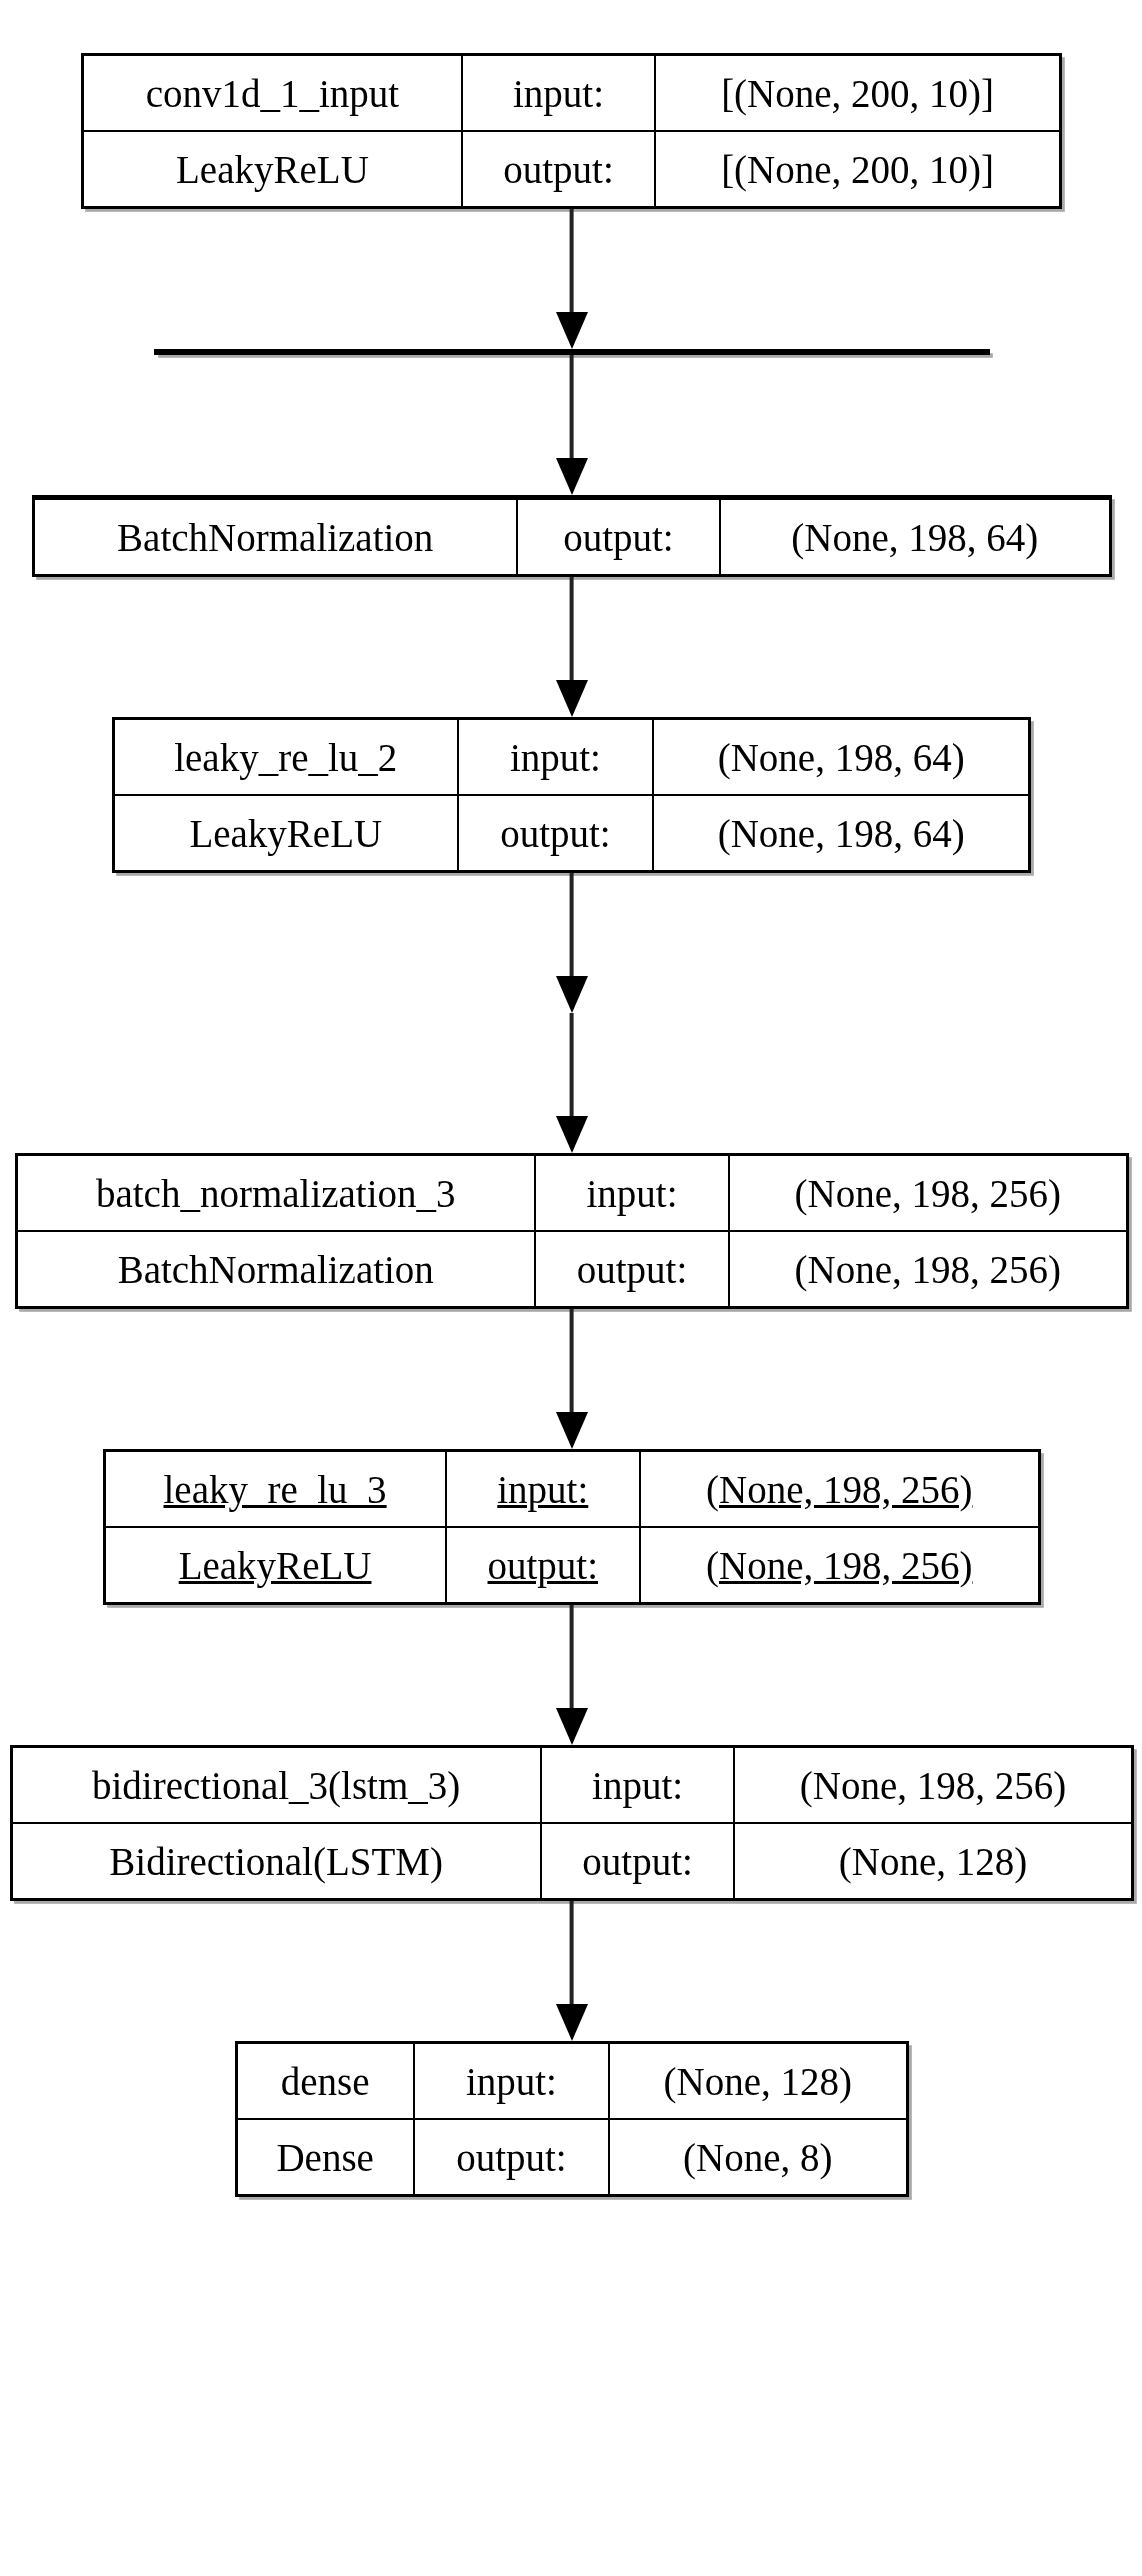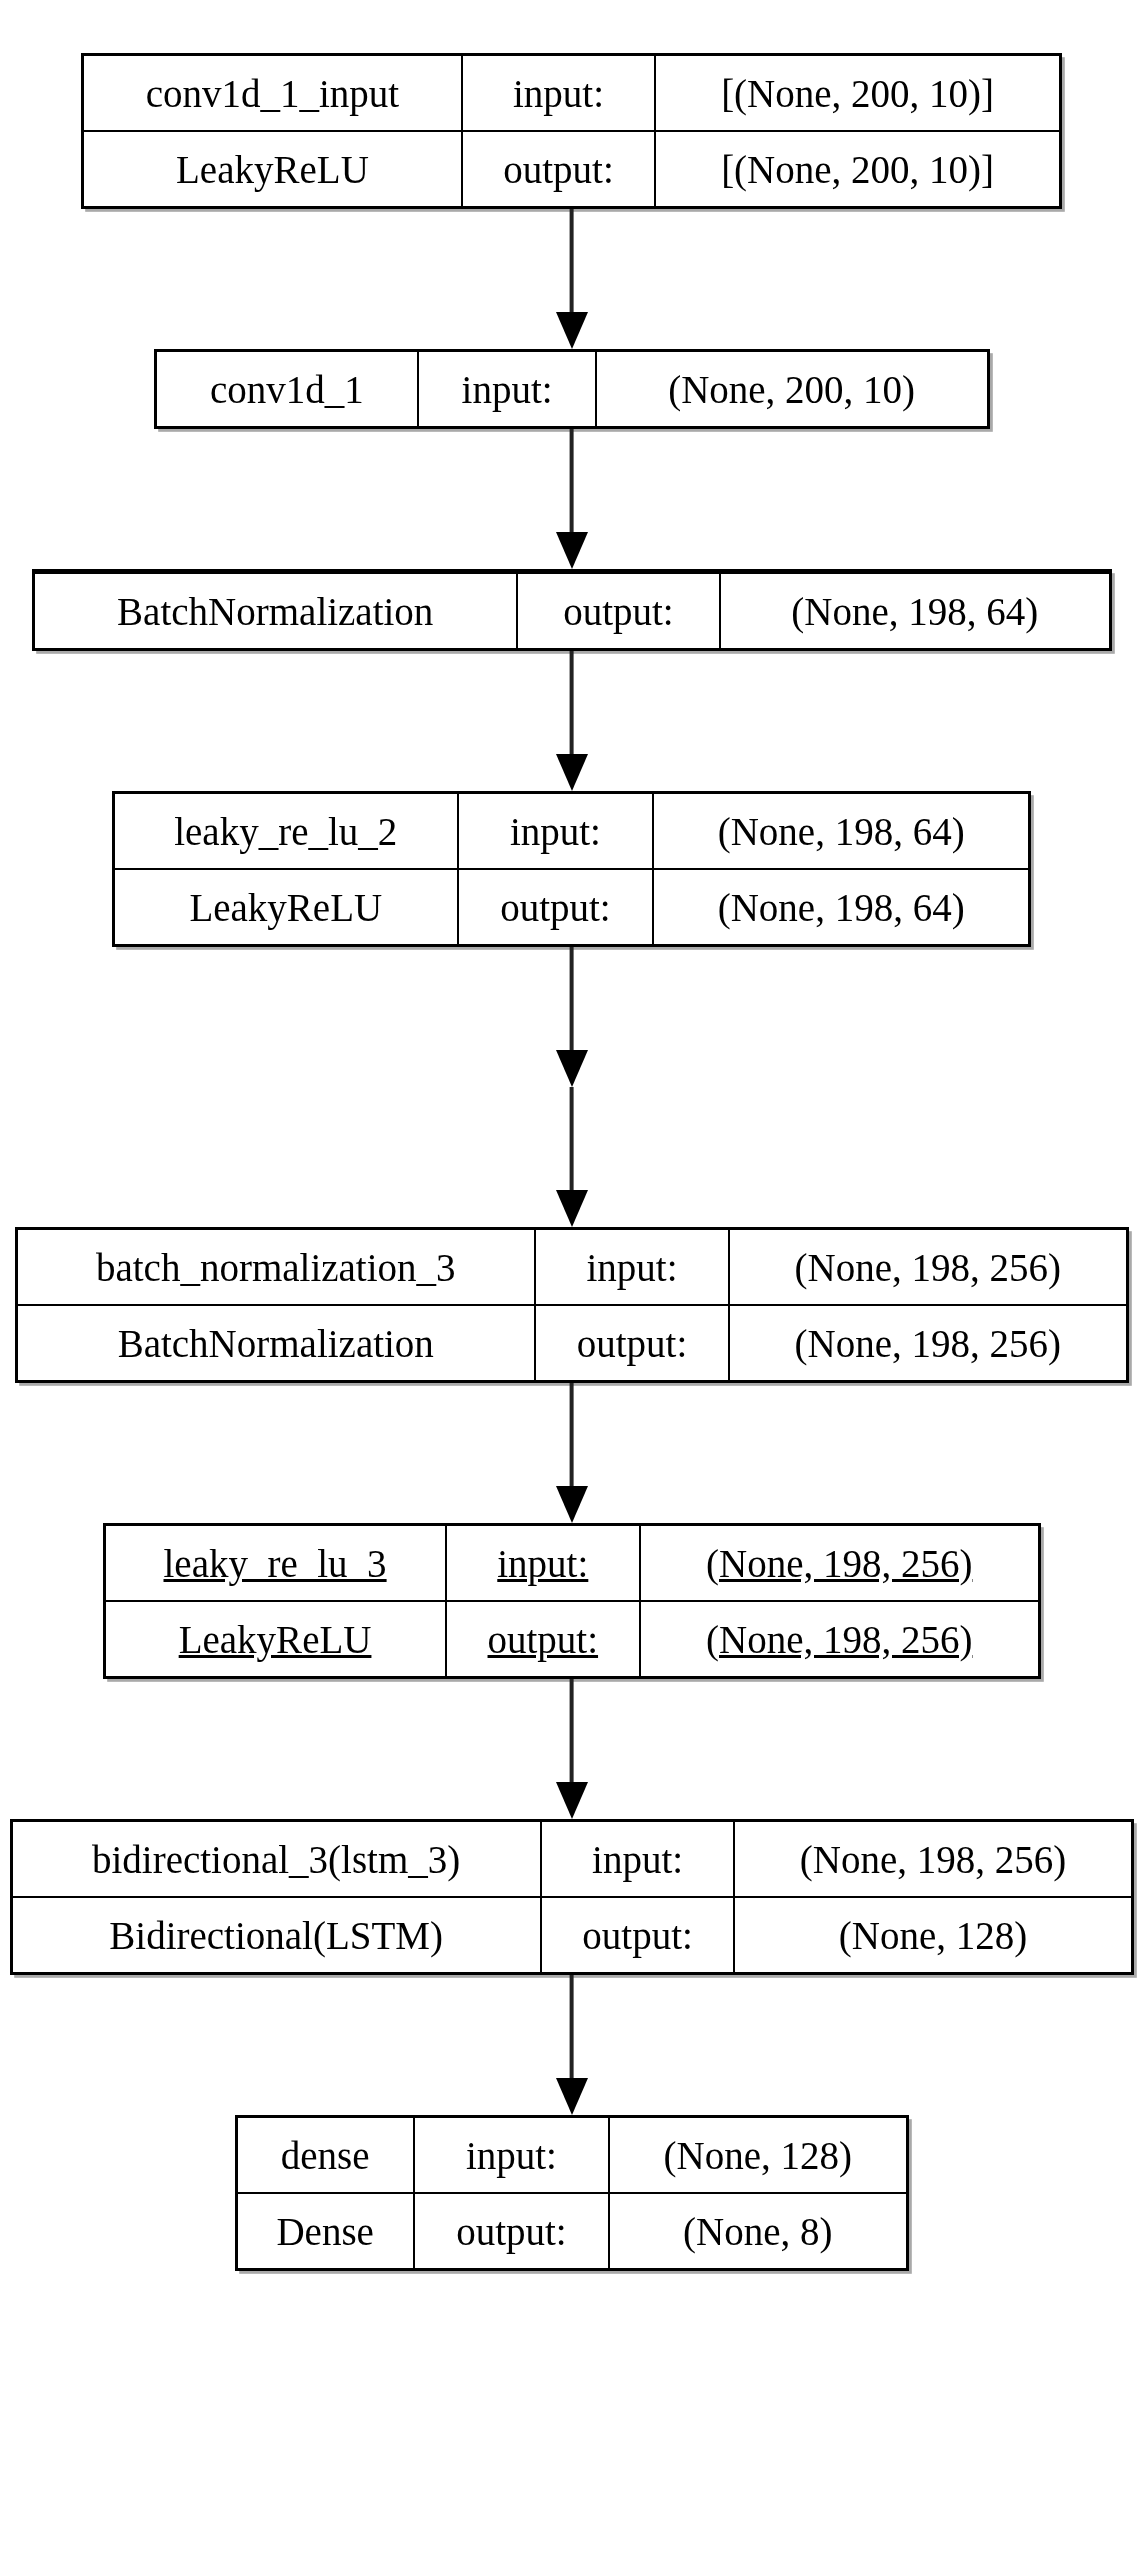--- a/index.html
+++ b/index.html
@@ -70,25 +70,20 @@
       <div class="cell label">output:</div>
       <div class="cell shape">[(None, 200, 10)]</div>
     </div>
   </div>
   <div class="edge">
       <div class="line"></div>
       <div class="head"></div>
     </div>
 
   <div class="node w1">
-    <div class="row">
-      <div class="cell name">conv1d_1</div>
-      <div class="cell label">input:</div>
-      <div class="cell shape">(None, 200, 10)</div>
-    </div>
   </div>
   <div class="edge">
       <div class="line"></div>
       <div class="head"></div>
     </div>
 
   <div class="node w2">
     <div class="row second">
       <div class="cell name">BatchNormalization</div>
       <div class="cell label">output:</div>

